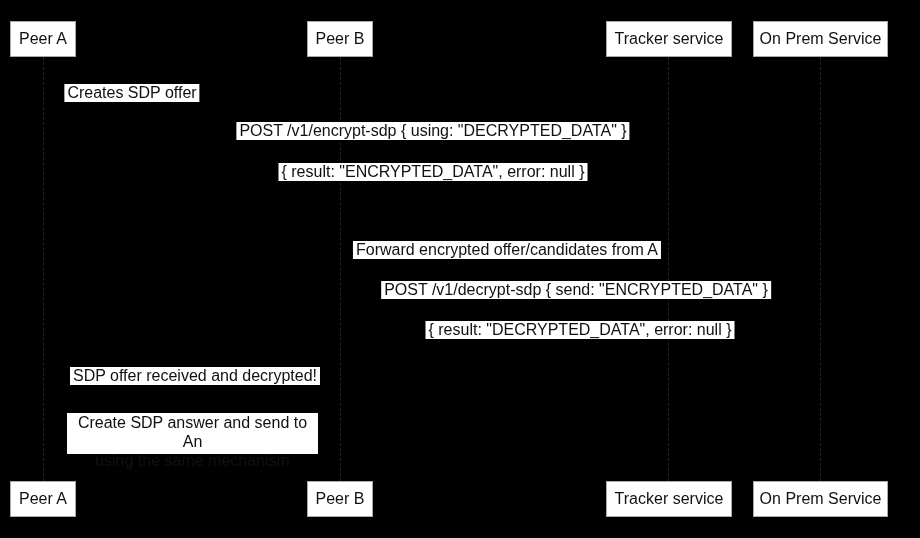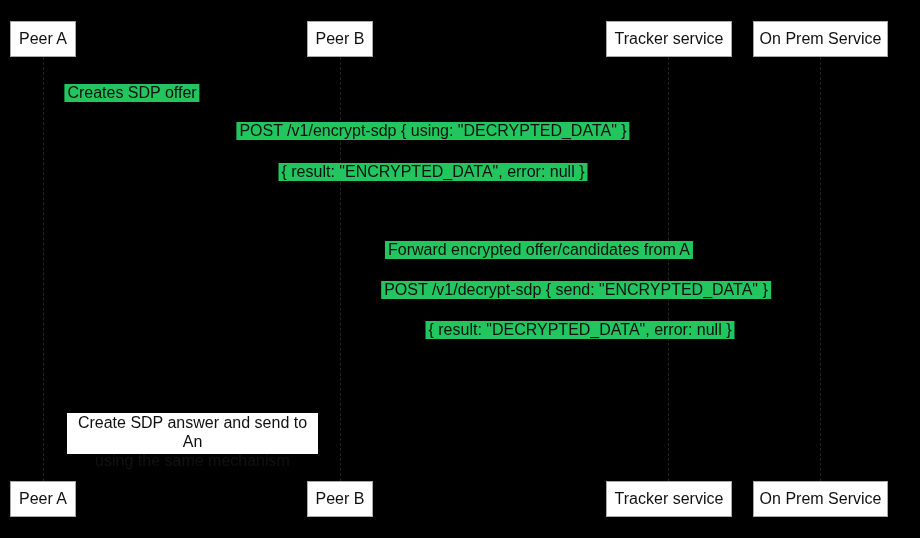--- a/index.html
+++ b/index.html
@@ -28,21 +28,21 @@
     color: #111111;
     font-size: 16px;
     display: flex;
     align-items: center;
     justify-content: center;
     white-space: nowrap;
   }
   .msg {
     position: absolute;
     transform: translateX(-50%);
-    background: #22c55e;
+    background: #ffffff;
     color: #111111;
     font-size: 16px;
     line-height: 18px;
     height: 18px;
     padding: 0 3px;
     white-space: nowrap;
   }
   .note {
     position: absolute;
     left: 67px;
@@ -68,23 +68,24 @@
   <div class="lifeline" style="left:820px"></div>
 
   <div class="actor" style="left:10px;  top:21px; width:66px;">Peer A</div>
   <div class="actor" style="left:307px; top:21px; width:66px;">Peer B</div>
   <div class="actor" style="left:606px; top:21px; width:126px;">Tracker service</div>
   <div class="actor" style="left:753px; top:21px; width:135px;">On Prem Service</div>
 
   <div class="msg" style="left:132px; top:84px;">Creates SDP offer</div>
   <div class="msg" style="left:433px; top:122px;">POST /v1/encrypt-sdp { using: "DECRYPTED_DATA" }</div>
   <div class="msg" style="left:433px; top:163px;">{ result: "ENCRYPTED_DATA", error: null }</div>
-  <div class="msg" style="left:507px; top:241px;margin-left:32px;">Forward encrypted offer/candidates from A</div>
+  <div class="msg" style="left:507px; top:241px;">Forward encrypted offer/candidates from A</div>
   <div class="msg" style="left:576px; top:281px;">POST /v1/decrypt-sdp { send: "ENCRYPTED_DATA" }</div>
   <div class="msg" style="left:580px; top:321px;">{ result: "DECRYPTED_DATA", error: null }</div>
+  <div class="msg" style="left:195px; top:367px;">SDP offer received and decrypted!</div>
 
   <div class="note">
     <div>Create SDP answer and send to An</div>
     <div>using the same mechanism</div>
   </div>
 
   <div class="actor" style="left:10px;  top:481px; width:66px;">Peer A</div>
   <div class="actor" style="left:307px; top:481px; width:66px;">Peer B</div>
   <div class="actor" style="left:606px; top:481px; width:126px;">Tracker service</div>
   <div class="actor" style="left:753px; top:481px; width:135px;">On Prem Service</div>

